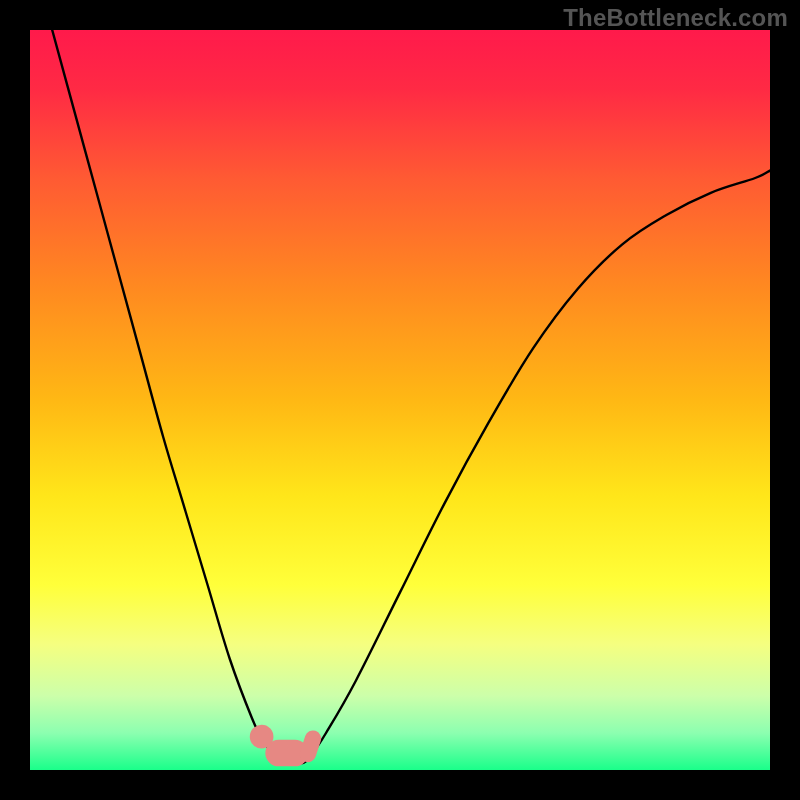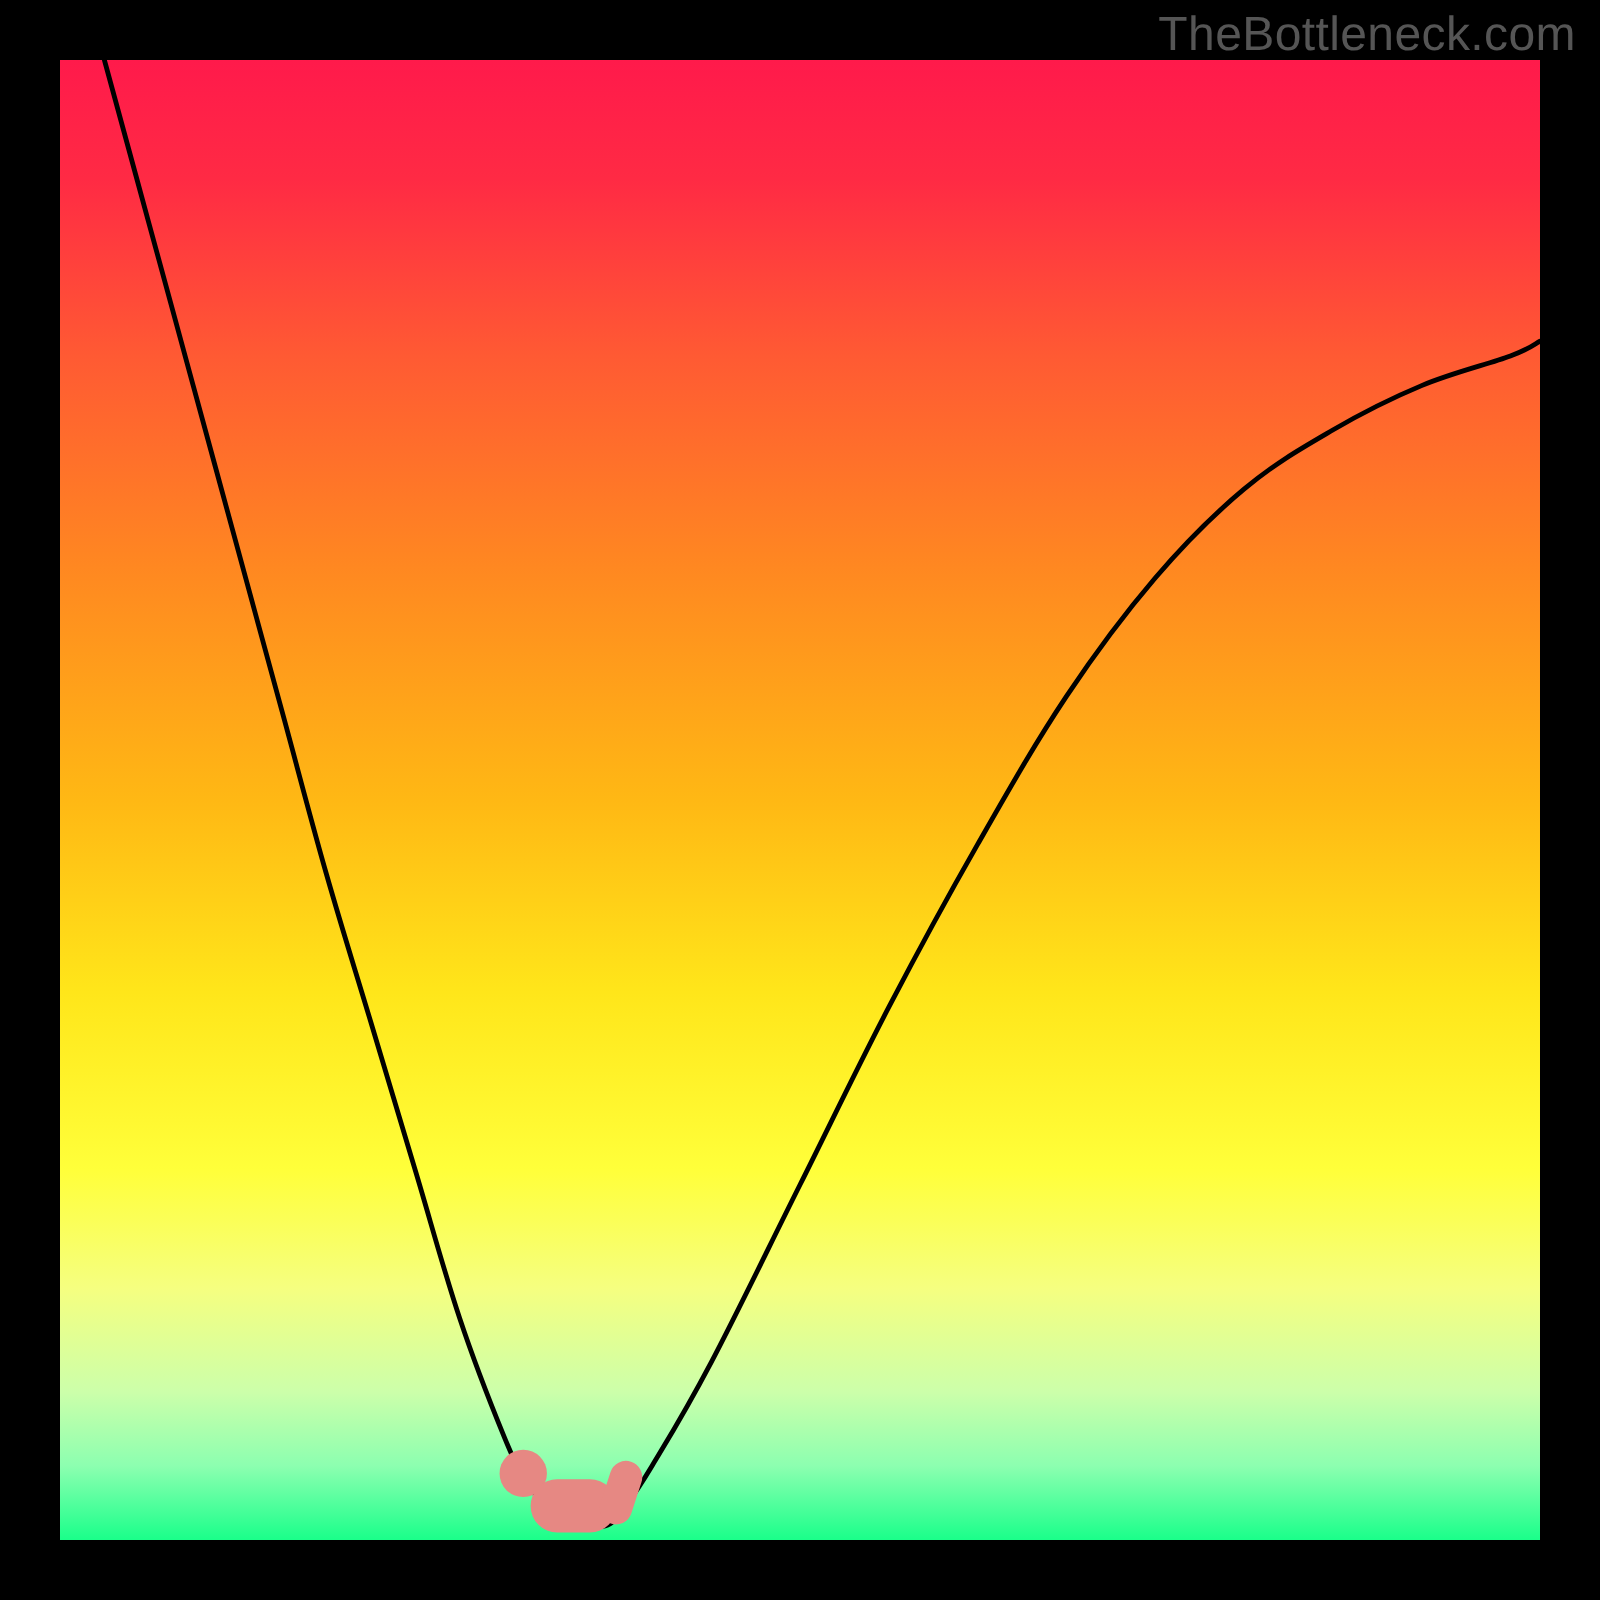--- a/index.html
+++ b/index.html
@@ -22,21 +22,21 @@
   .gradient-bg {
     position: absolute;
     inset: 0;
   }
   .watermark {
     position: absolute;
     top: 4px;
     right: 12px;
     color: #555;
     font-size: 24px;
-    font-weight: 400;
+    font-weight: 700;
     letter-spacing: 0.2px;
     user-select: none;
   }
   svg.curve {
     position: absolute;
     inset: 0;
   }
 </style>
 </head>
 <body>

